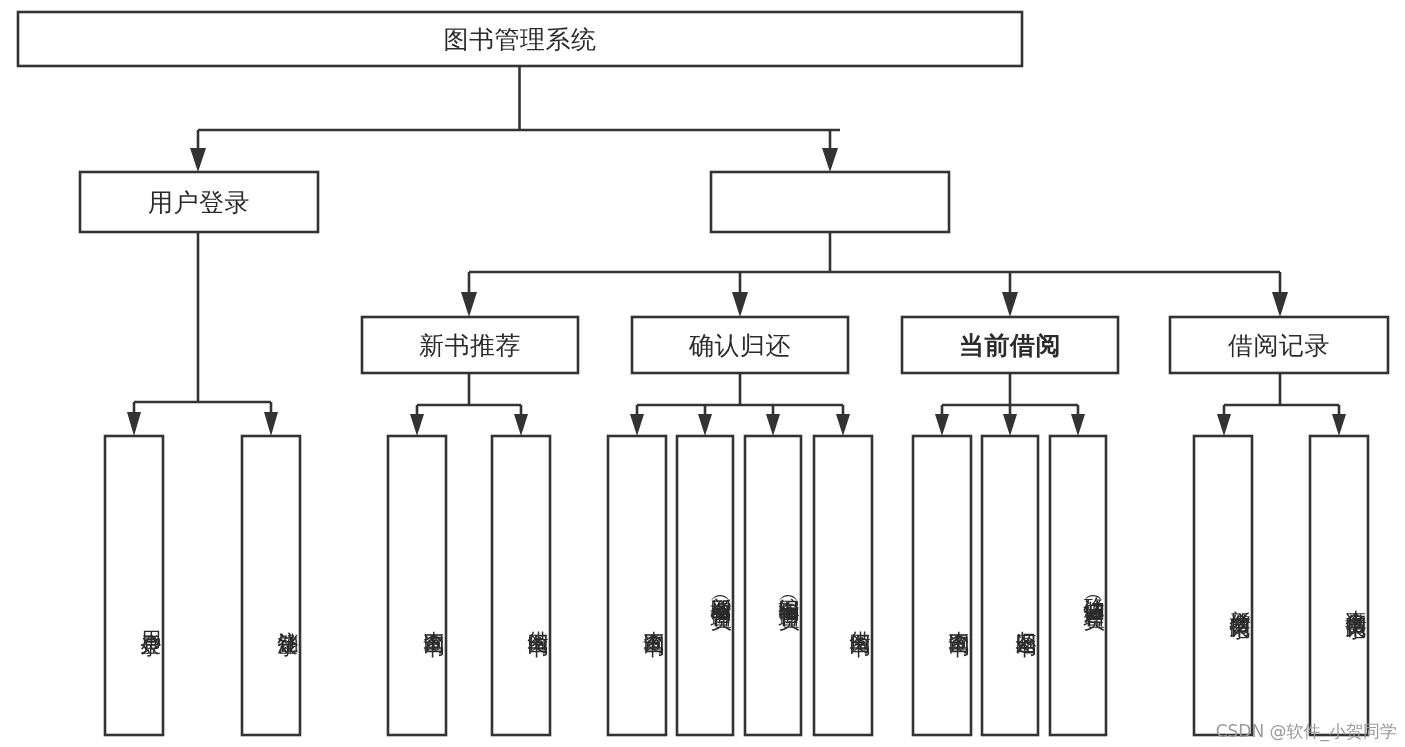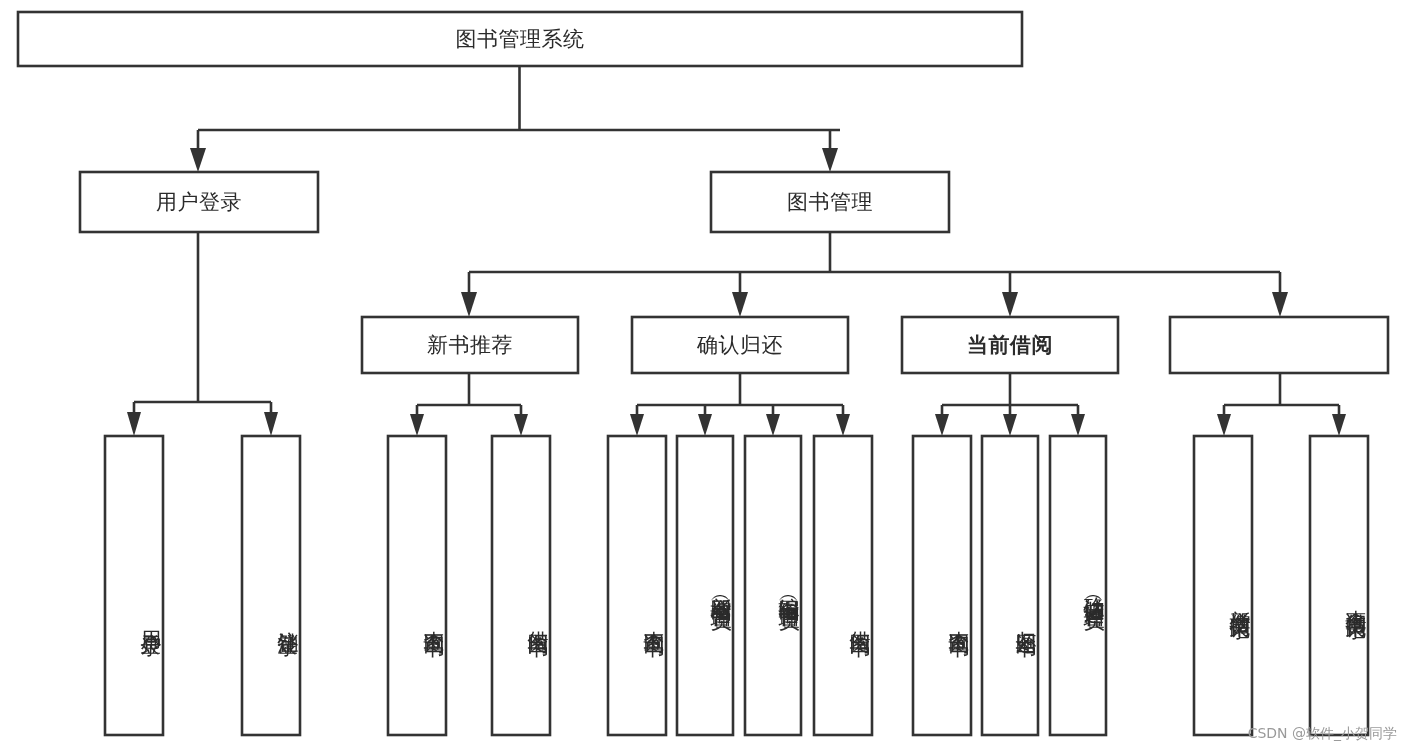--- a/index.html
+++ b/index.html
@@ -40,21 +40,21 @@
     stroke: none;
   }
   
   .node-label-h {
     position: absolute;
     display: flex;
     align-items: center;
     justify-content: center;
     color: #2b2b2b;
     font-family: "DejaVu Sans", "Liberation Sans", sans-serif;
-    font-size: 21px;
+    font-size: 25px;
     letter-spacing: 0.5px;
     white-space: nowrap;
     pointer-events: none;
   }
   .node-label-v {
     position: absolute;
     display: flex;
     align-items: flex-start;
     justify-content: center;
     color: #2b2b2b;
@@ -64,21 +64,21 @@
     writing-mode: vertical-rl;
     text-orientation: upright;
     letter-spacing: 2px;
     white-space: nowrap;
     pointer-events: none;
   }
   .watermark {
     position: absolute;
     right: 8px;
     bottom: 4px;
-    font-size: 14px;
+    font-size: 17px;
     color: #9a9a9a;
     font-family: "DejaVu Sans", "Liberation Sans", sans-serif;
     white-space: nowrap;
     pointer-events: none;
   }
 </style>
 </head>
 <body>
 
 <div id="diagram-root">
@@ -184,25 +184,25 @@
     <rect class="node-box" x="1050" y="436" width="56" height="299"></rect>
 
     <rect class="node-box" x="1194" y="436" width="58" height="299"></rect>
     <rect class="node-box" x="1310" y="436" width="58" height="299"></rect>
 
   </svg>
 
   <div class="node-label-h" style="left:18px; top:12px; width:1004px; height:54px;">图书管理系统</div>
 
   <div class="node-label-h" style="left:80px; top:172px; width:238px; height:60px;">用户登录</div>
-  <div class="node-label-h" style="left:711px; top:172px; width:238px; height:60px;">图书管理</div>
 
   <div class="node-label-h" style="left:362px; top:317px; width:216px; height:56px;">新书推荐</div>
   <div class="node-label-h" style="left:632px; top:317px; width:216px; height:56px;">确认归还</div>
   <div class="node-label-h" style="left:902px; top:317px; width:216px; height:56px;font-weight:bold;">当前借阅</div>
+  <div class="node-label-h" style="left:1170px; top:317px; width:218px; height:56px;">借阅记录</div>
 
   <div class="node-label-v" style="left:105px; top:500px; width:58px; height:235px;">用户登录</div>
   <div class="node-label-v" style="left:242px; top:500px; width:58px; height:235px;">注销登录</div>
 
   <div class="node-label-v" style="left:388px; top:500px; width:58px; height:235px;">查询图书</div>
   <div class="node-label-v" style="left:492px; top:500px; width:58px; height:235px;">借阅图书</div>
 
   <div class="node-label-v" style="left:608px; top:500px; width:58px; height:235px;">查询图书</div>
   <div class="node-label-v" style="left:677px; top:444px; width:56px; height:290px;">新增图书（管理员）</div>
   <div class="node-label-v" style="left:745px; top:444px; width:56px; height:290px;">编辑图书（管理员）</div>

